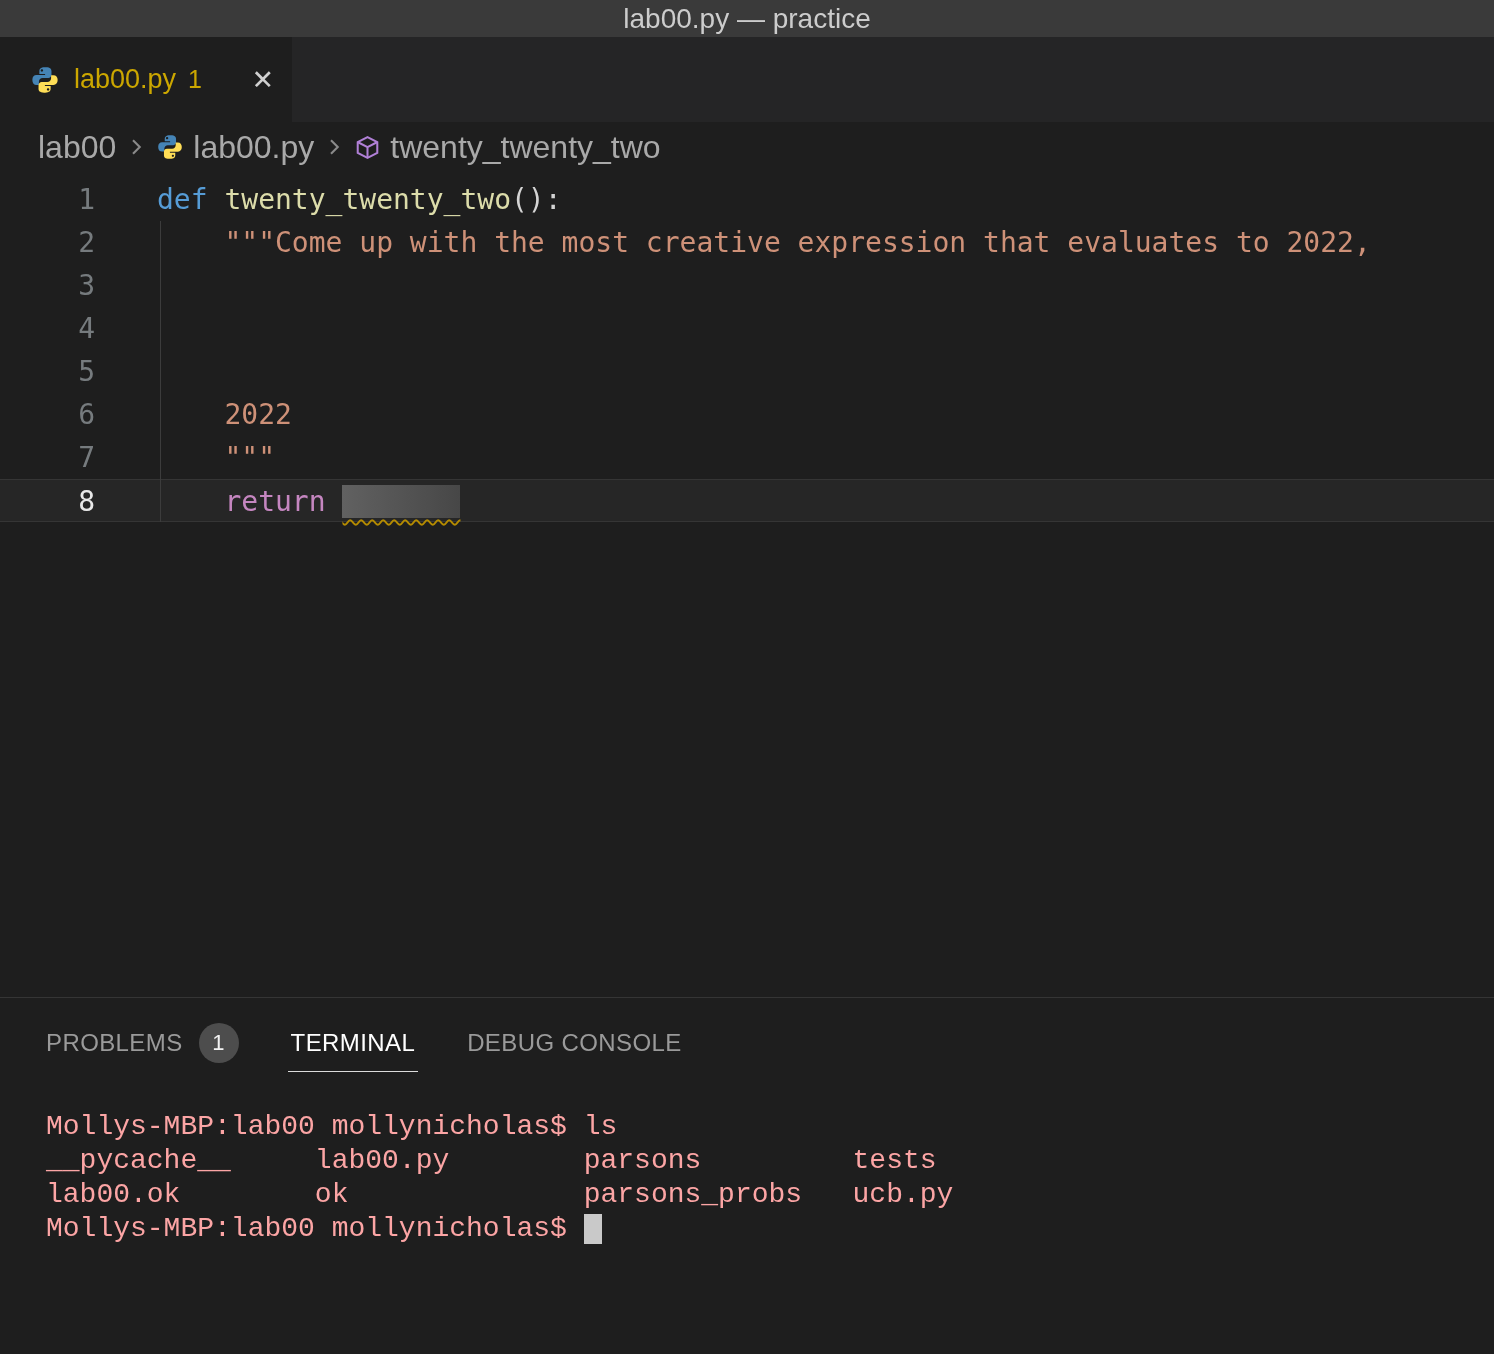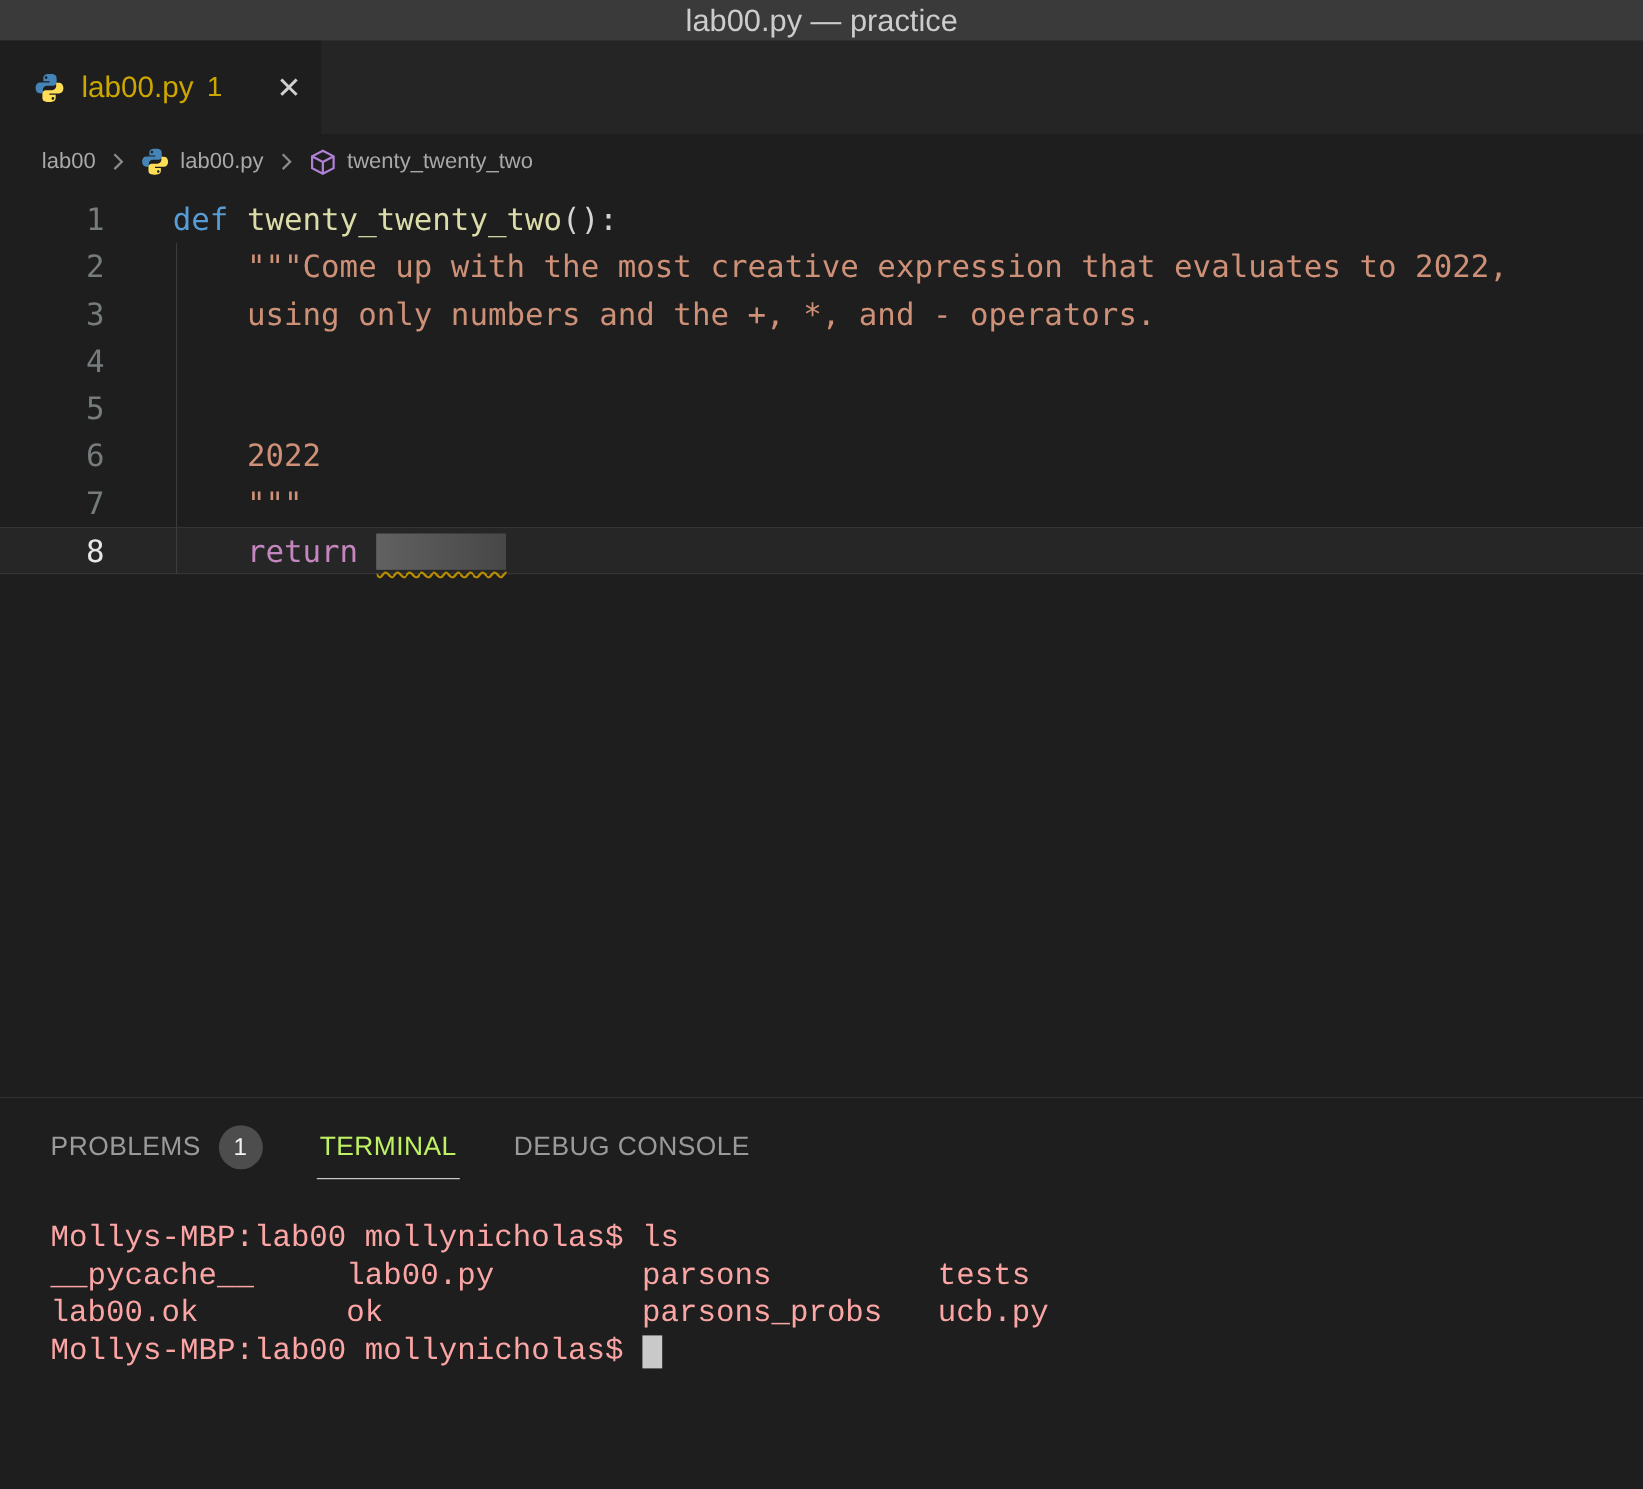--- a/index.html
+++ b/index.html
@@ -23,21 +23,21 @@
   }
   .tab-label { color: #cca700; font-size: 27px; }
   .tab-badge { color: #cca700; font-size: 25px; margin-left: -2px; }
   .tab-close { color: #d0d0d0; font-size: 27px; margin-left: auto; }
   .icon svg { display: block; }
 
   
   .breadcrumb {
     height: 50px; flex: 0 0 50px; background: #1e1e1e;
     display: flex; align-items: center; padding-left: 38px;
-    color: #a9a9a9; font-size: 20px;
+    color: #a9a9a9; font-size: 32px;
   }
   .crumb { display: flex; align-items: center; gap: 9px; cursor: pointer; }
   .crumb-sep { display: flex; align-items: center; margin: 0 8px; }
 
   
   .editor {
     position: relative; flex: 1 1 auto; background: #1e1e1e;
     font-family: "DejaVu Sans Mono", monospace; font-size: 28px; line-height: 43px;
     padding-top: 6px; overflow: hidden;
   }
@@ -69,21 +69,21 @@
     text-decoration-skip-ink: none;
   }
 
   
   .panel { flex: 0 0 357px; height: 357px; background: #1e1e1e; border-top: 1px solid #353535; }
   .panel-tabs { display: flex; align-items: center; gap: 52px; padding-left: 46px; height: 90px; }
   .panel-tab {
     position: relative; display: flex; align-items: center; gap: 16px;
     height: 100%; color: #9a9a9a; font-size: 24px; letter-spacing: 0.4px; cursor: pointer;
   }
-  .panel-tab.active { color: #bef264; }
+  .panel-tab.active { color: #ffffff; }
   .panel-tab.active::after {
     content: ""; position: absolute; left: -3px; right: -3px; bottom: 16px;
     height: 1px; background: #dcdcdc;
   }
   .problems-badge {
     background: #4d4d4d; color: #f2f2f2; border-radius: 50%;
     width: 40px; height: 40px; display: flex; align-items: center; justify-content: center;
     font-size: 22px;
   }
 
@@ -163,21 +163,20 @@
   <div class="code-line">
         <span class="gutter">1</span>
         <span class="code-content"><span class="tok tok-keyword">def</span><span class="tok tok-plain"> </span><span class="tok tok-function">twenty_twenty_two</span><span class="tok tok-plain">():</span></span>
       </div>
       <div class="code-line">
         <span class="gutter">2</span>
         <span class="code-content"><span class="tok tok-plain">    </span><span class="tok tok-string">"""Come up with the most creative expression that evaluates to 2022,</span></span>
       </div>
       <div class="code-line">
         <span class="gutter">3</span>
-        <span class="code-content"><span class="tok tok-plain">    </span><span class="tok tok-string">using only numbers and the +, *, and - operators.</span></span>
       </div>
       <div class="code-line">
         <span class="gutter">4</span>
         <span class="code-content"></span>
       </div>
       <div class="code-line">
         <span class="gutter">5</span>
       </div>
       <div class="code-line">
         <span class="gutter">6</span>

